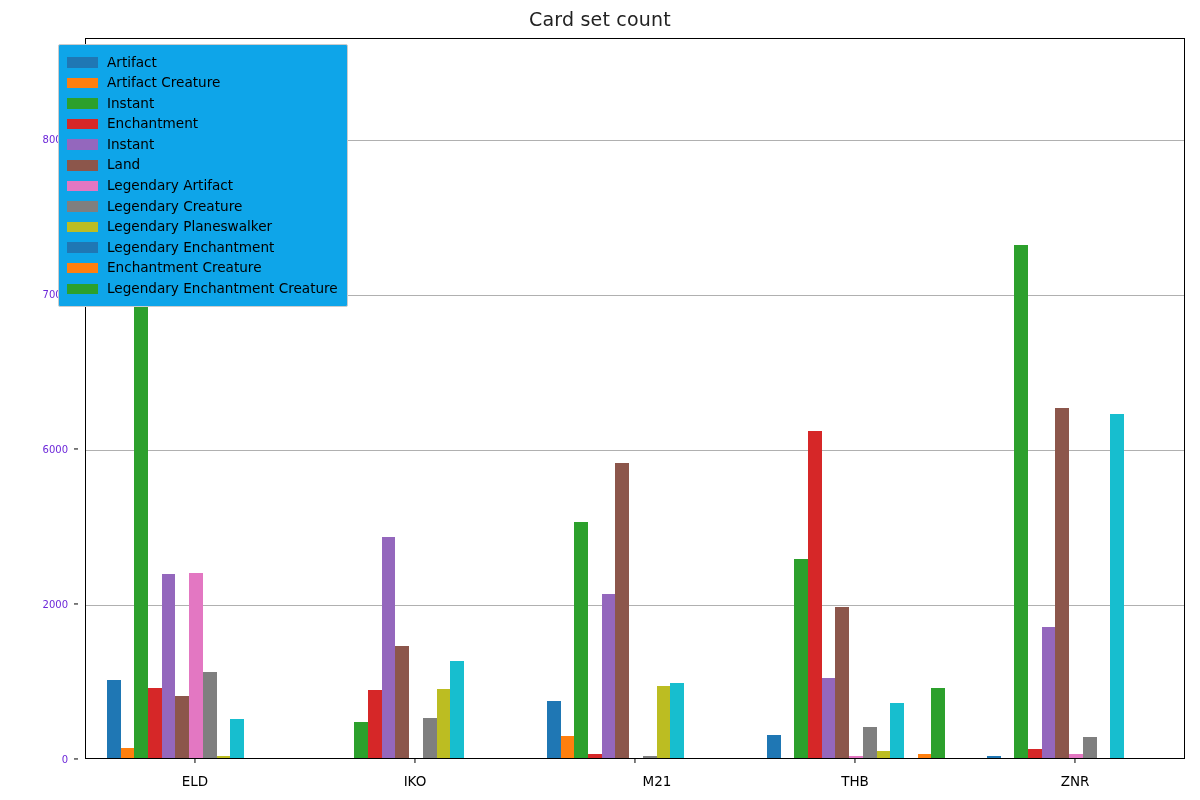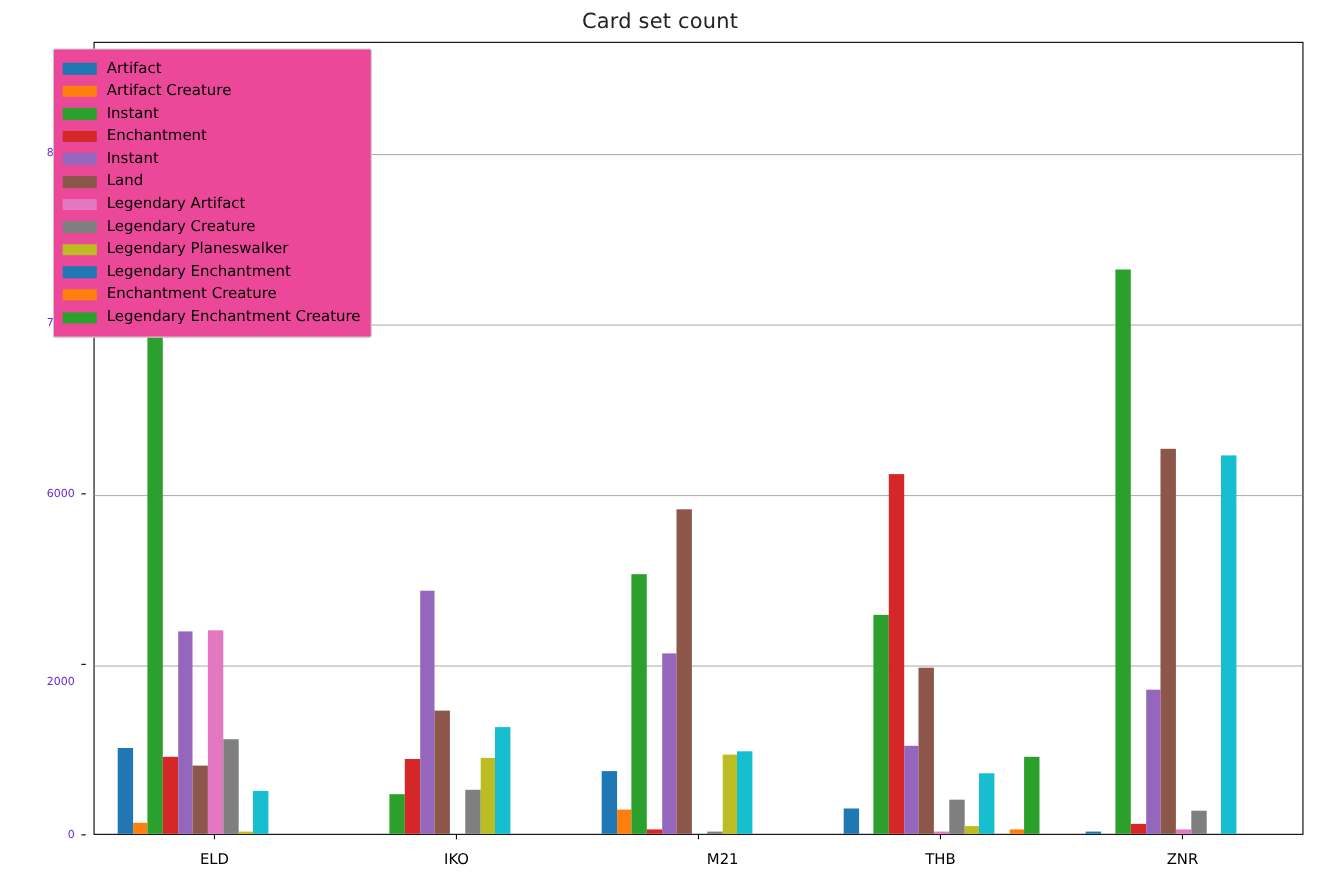--- a/index.html
+++ b/index.html
@@ -98,23 +98,23 @@
     height: 4px;
     background: #000000;
     transform: translateX(-50%);
   }
   .bar {
     position: absolute;
     bottom: 0;
   }
   #legend {
     position: absolute;
-    left: 48px;
+    left: 58px;
     top: 44px;
-    background: #ec4899;
+    background: #0ea5e9;
     border: 0.9px solid #cccccc;
     border-radius: 2px;
     padding: 7px 9px 7px 8px;
     box-sizing: border-box;
   }
   .legend-row {
     display: flex;
     align-items: center;
     height: 20.6px;
   }
@@ -134,21 +134,21 @@
 </head>
 <body>
 
 <div id="figure">
 
   <div id="chart-title">Card set count</div>
 
   <div id="ytick-labels">
       <div class="ytick-label" style="top: 721px;">0</div>
       <div class="ytick-mark" style="top: 721px;"></div>
-      <div class="ytick-label" style="top: 565.946px; margin-top: 16px;">2000</div>
+      <div class="ytick-label" style="top: 565.946px;">2000</div>
       <div class="ytick-mark" style="top: 565.946px;"></div>
       <div class="ytick-label" style="top: 410.892px;">6000</div>
       <div class="ytick-mark" style="top: 410.892px;"></div>
       <div class="ytick-label" style="top: 255.839px;">7000</div>
       <div class="ytick-mark" style="top: 255.839px;"></div>
       <div class="ytick-label" style="top: 100.785px;">8000</div>
       <div class="ytick-mark" style="top: 100.785px;"></div>
     </div>
 
   <div id="plot-area">

